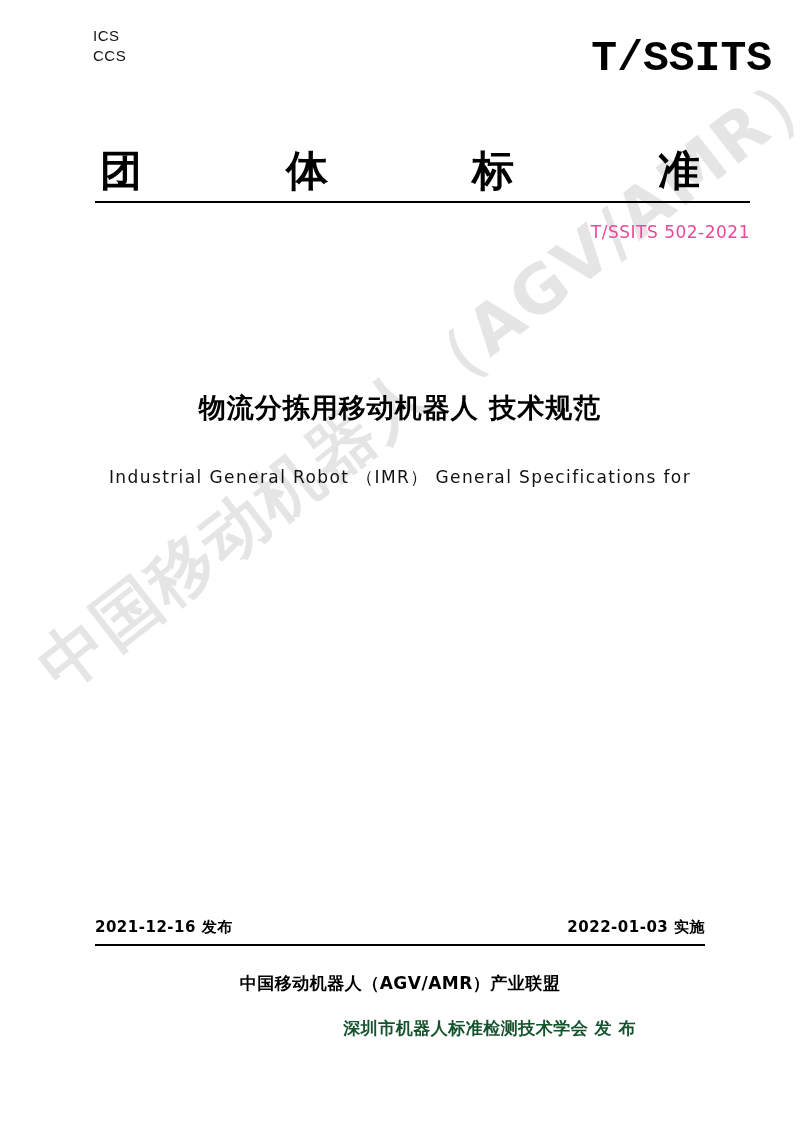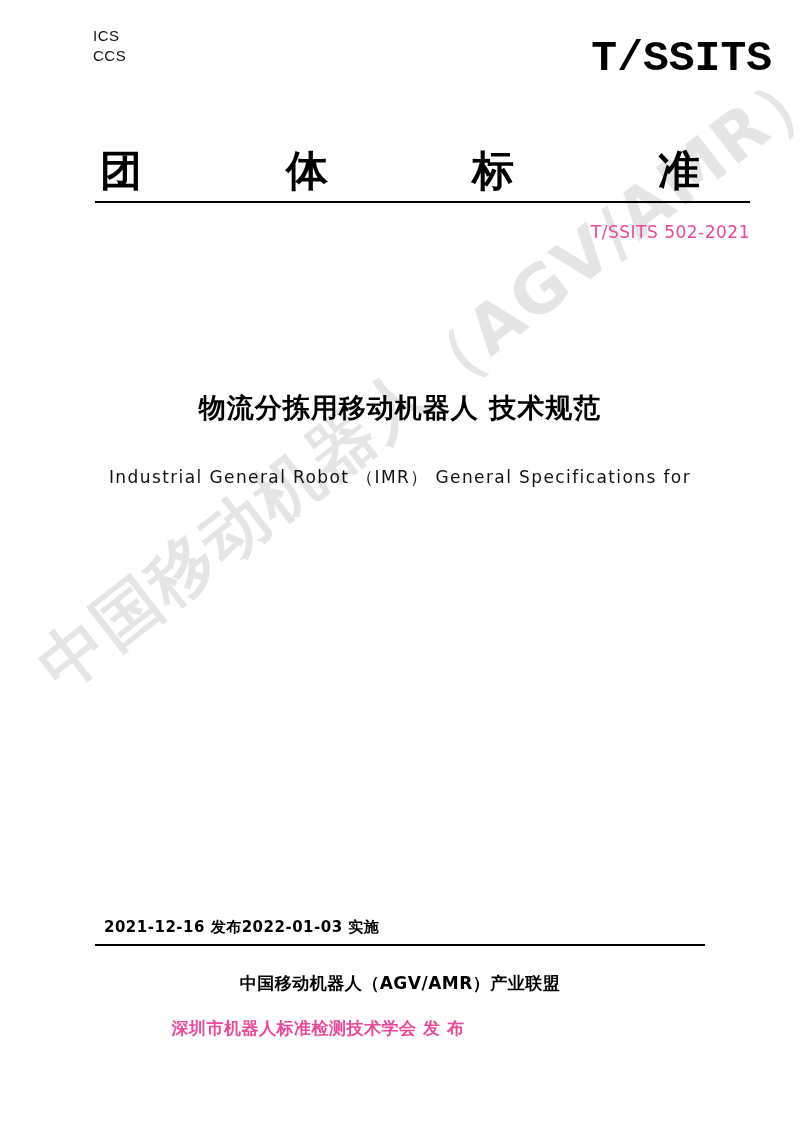--- a/index.html
+++ b/index.html
@@ -124,24 +124,25 @@
     font-size: 17px;
     line-height: 44px;
     letter-spacing: 1.4px;
     color: #111;
     font-family: "DejaVu Sans", sans-serif;
   }
 
   
   .date-row {
     position: absolute;
-    left: 104px;
+    left: 95px;
     top: 918px;
     width: 610px;
     display: flex;
+    justify-content: space-between;
     font-size: 15px;
     font-weight: bold;
     letter-spacing: 0.5px;
     color: #000;
     font-family: "DejaVu Sans", sans-serif;
   }
   .rule-bottom {
     position: absolute;
     left: 95px;
     top: 944px;
@@ -160,25 +161,25 @@
     font-weight: bold;
     letter-spacing: 0.5px;
     color: #000;
     font-family: "DejaVu Sans", sans-serif;
   }
   .issuer-2 {
     position: absolute;
     left: 0;
     top: 1017px;
     width: 636px;
-    text-align: center;
-    font-size: 17px;
-    font-weight: bold;
-    letter-spacing: 0.5px;
-    color: #ec4899;
+    text-align: right;
+    font-size: 17px;
+    font-weight: bold;
+    letter-spacing: 0.5px;
+    color: #14532d;
     font-family: "DejaVu Sans", sans-serif;
   }
 </style>
 </head>
 <body>
 
 <div class="page">
 
   <div class="watermark">
     <span>中国移动机器人（AGV/AMR）产业联盟</span>

